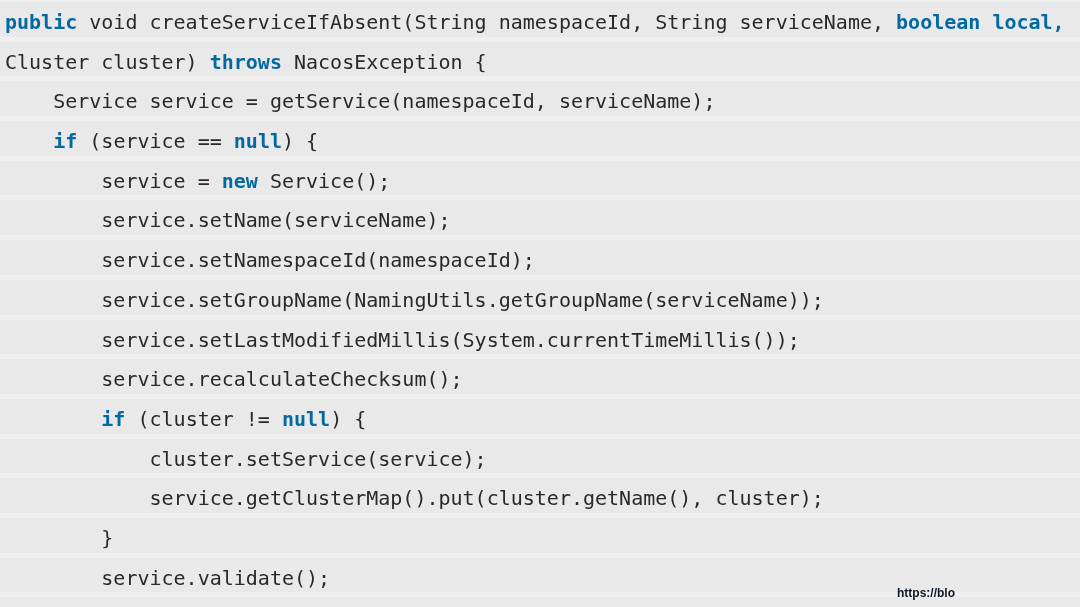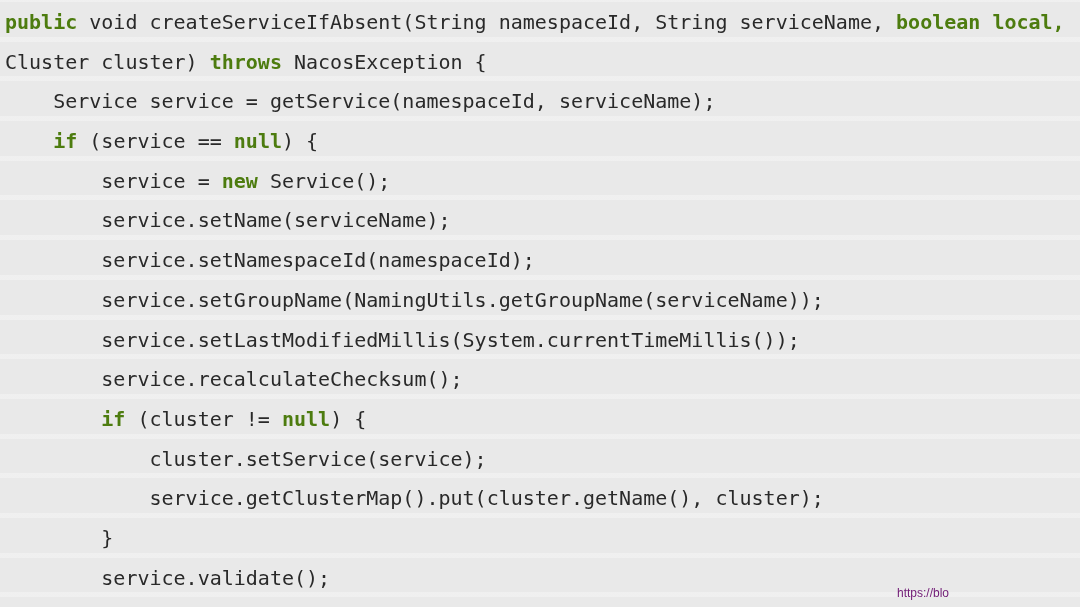--- a/index.html
+++ b/index.html
@@ -19,28 +19,29 @@
     font-family: "DejaVu Sans Mono", "Liberation Mono", monospace;
   }
   .code-block {
     padding: 3px 0 0 5px;
     font-size: 20px;
     line-height: 39.7px;
     color: #292929;
     white-space: pre;
   }
   .code-line { white-space: pre; height: 39.7px; }
-  .kw { font-weight: bold; color: #4d7c0f; }
+  .kw { font-weight: bold; color: #0369a1; }
   .watermark-layer { position: absolute; left: 0; top: 0; width: 1080px; height: 607px; pointer-events: none; }
   .wm-url {
     position: absolute;
-    color: #701a75;
+    color: #0f172a;
     font-family: "Liberation Sans", sans-serif;
     font-size: 12px;
     z-index: 1;
+    font-weight: bold;
   }
   .wm-url-left { left: 897px; top: 586px; }
   .wm-url-mid  { left: 1004px; top: 587px; font-size: 11px; margin-top: 24px; }
   .wm-label {
     position: absolute;
     left: 946px;
     top: 580px;
     color: #e8504f;
     font-family: "Liberation Sans", sans-serif;
     font-size: 16px;

